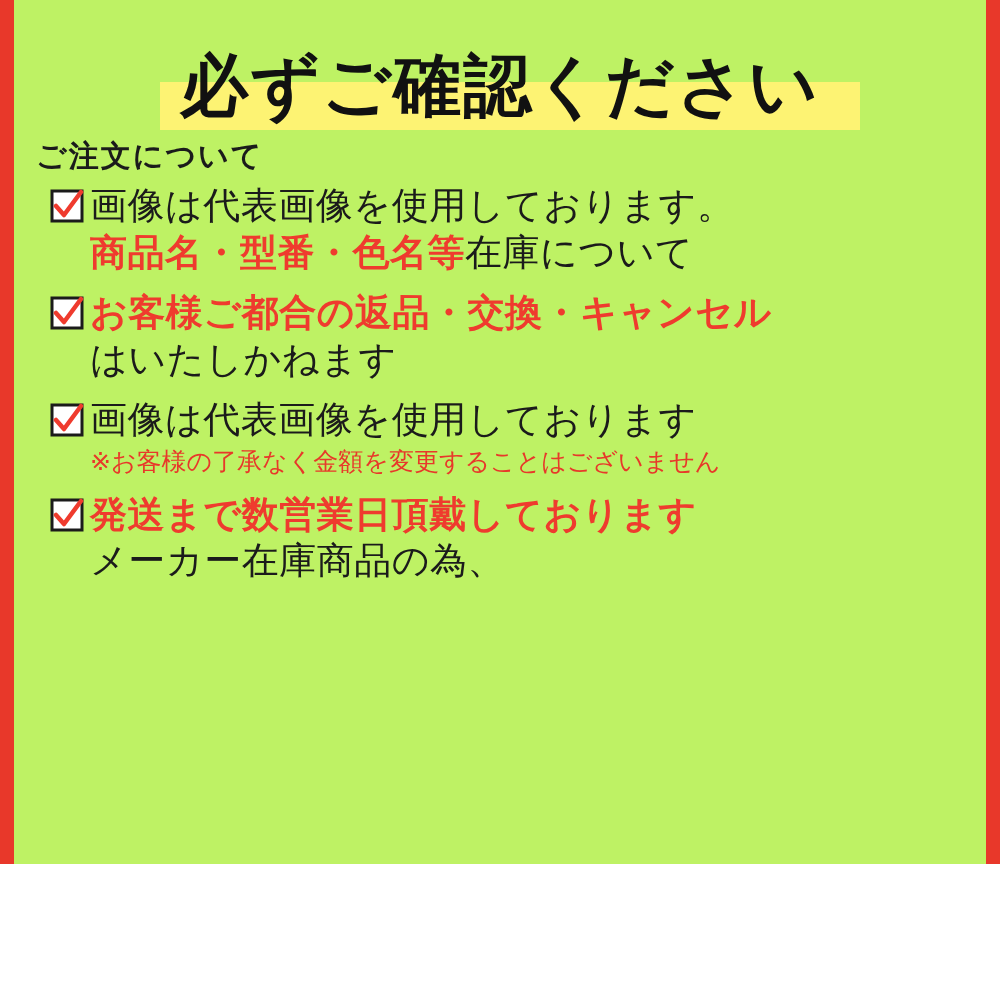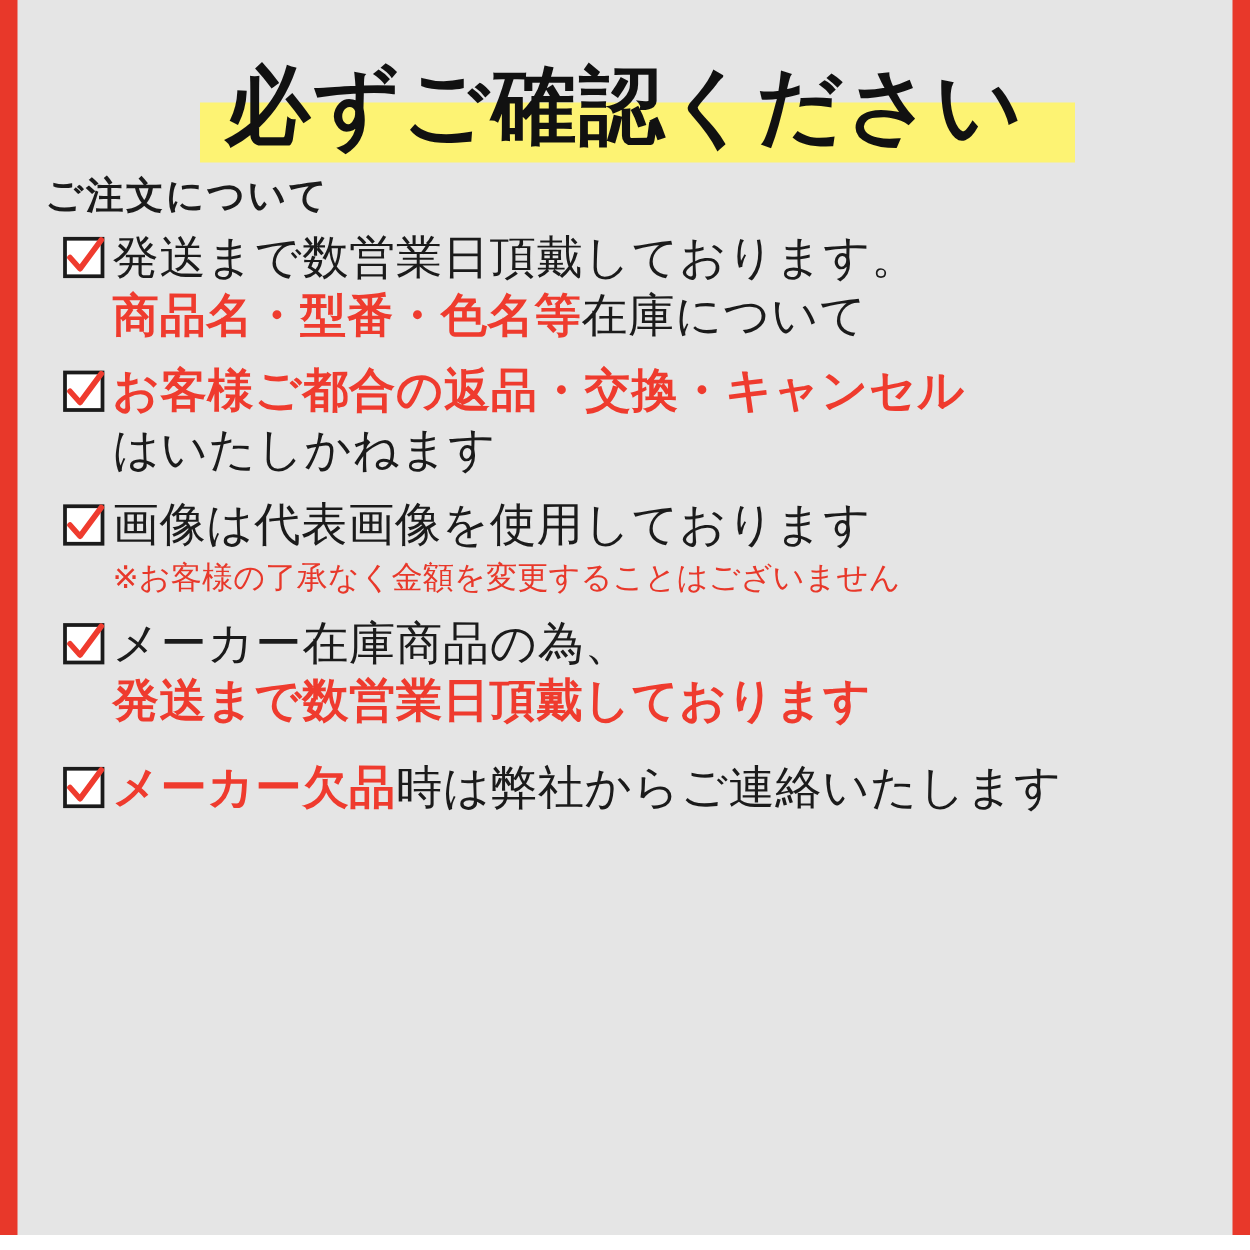--- a/index.html
+++ b/index.html
@@ -3,22 +3,22 @@
 <meta charset="utf-8">
 <style>
   html, body {
     margin: 0;
     padding: 0;
     background: #ffffff;
   }
   .page {
     position: relative;
     width: 1000px;
-    height: 988px;
-    background: #e5e5e5;
+    height: 864px;
+    background: #bef264;
     font-family: "DejaVu Sans", "Liberation Sans", sans-serif;
     overflow: hidden;
     box-sizing: border-box;
   }
   
   .side-bar {
     position: absolute;
     top: 0;
     width: 14px;
     height: 1000px;
@@ -127,21 +127,21 @@
       <div class="section-heading">ご注文について</div>
       <div class="items" id="sec1-items">
           <div class="item">
             <span class="check">
               <svg width="34" height="34" viewBox="0 0 34 34">
                 <rect x="2" y="2" width="30" height="30" fill="#ffffff" stroke="#1b1b1b" stroke-width="3"></rect>
                 <path d="M6 17 L14 26 L31 3" fill="none" stroke="#ef3b2e" stroke-width="4.5" stroke-linecap="round" stroke-linejoin="round"></path>
               </svg>
             </span>
             <div class="lines">
-              <div class="line"><span class="blk">発送まで数営業日頂戴しております。</span></div>
+              <div class="line"><span class="blk">画像は代表画像を使用しております。</span></div>
               <div class="line"><span class="red">商品名・型番・色名等</span><span class="blk">在庫について</span></div>
             </div>
           </div>
           <div class="item">
             <span class="check">
               <svg width="34" height="34" viewBox="0 0 34 34">
                 <rect x="2" y="2" width="30" height="30" fill="#ffffff" stroke="#1b1b1b" stroke-width="3"></rect>
                 <path d="M6 17 L14 26 L31 3" fill="none" stroke="#ef3b2e" stroke-width="4.5" stroke-linecap="round" stroke-linejoin="round"></path>
               </svg>
             </span>
@@ -168,32 +168,21 @@
     <div class="sec2">
       <div class="items" id="sec2-items">
           <div class="item">
             <span class="check">
               <svg width="34" height="34" viewBox="0 0 34 34">
                 <rect x="2" y="2" width="30" height="30" fill="#ffffff" stroke="#1b1b1b" stroke-width="3"></rect>
                 <path d="M6 17 L14 26 L31 3" fill="none" stroke="#ef3b2e" stroke-width="4.5" stroke-linecap="round" stroke-linejoin="round"></path>
               </svg>
             </span>
             <div class="lines">
+              <div class="line"><span class="red">発送まで数営業日頂戴しております</span></div>
               <div class="line"><span class="blk">メーカー在庫商品の為、</span></div>
-              <div class="line"><span class="red">発送まで数営業日頂戴しております</span></div>
-            </div>
-          </div>
-          <div class="item">
-            <span class="check">
-              <svg width="34" height="34" viewBox="0 0 34 34">
-                <rect x="2" y="2" width="30" height="30" fill="#ffffff" stroke="#1b1b1b" stroke-width="3"></rect>
-                <path d="M6 17 L14 26 L31 3" fill="none" stroke="#ef3b2e" stroke-width="4.5" stroke-linecap="round" stroke-linejoin="round"></path>
-              </svg>
-            </span>
-            <div class="lines">
-              <div class="line"><span class="red">メーカー欠品</span><span class="blk">時は弊社からご連絡いたします</span></div>
             </div>
           </div>
         </div>
     </div>
 
   </div>
 </div>
 
 </body></html>

